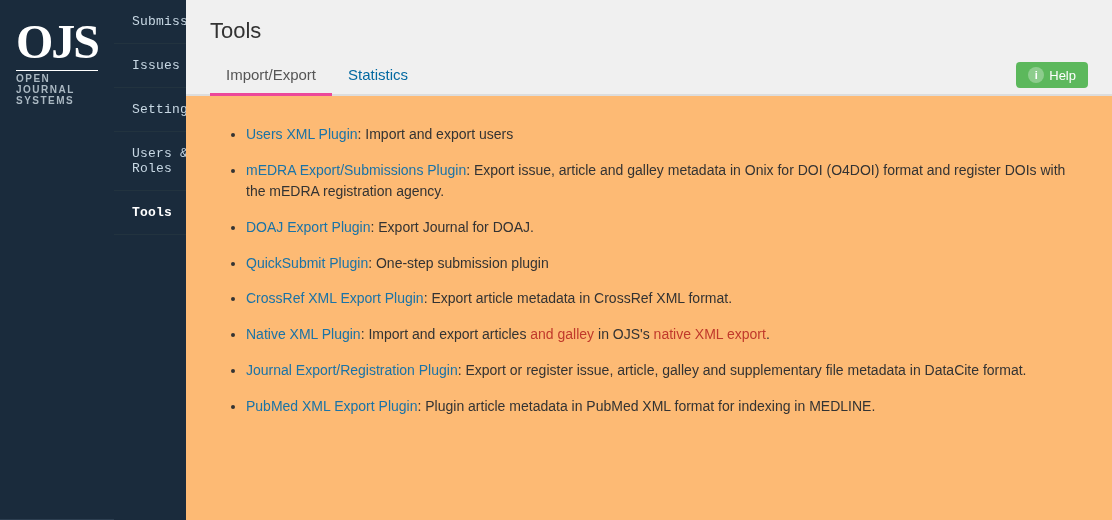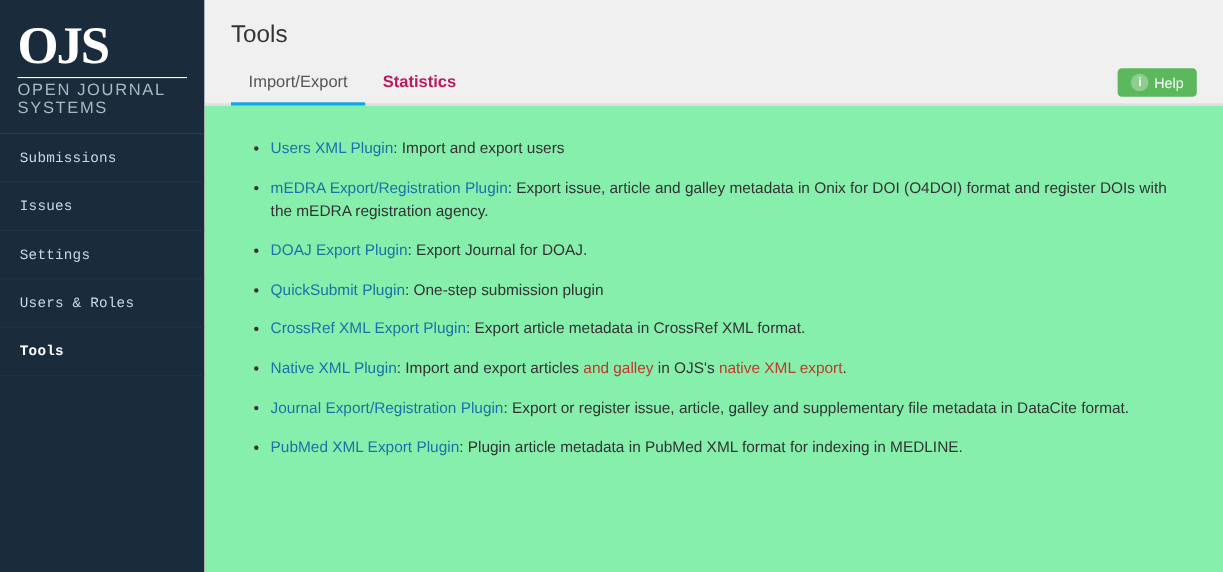--- a/index.html
+++ b/index.html
@@ -4,42 +4,43 @@
   <style>
     * { margin: 0; padding: 0; box-sizing: border-box; }
     body { font-family: Arial, sans-serif; font-size: 14px; display: flex; height: 520px; overflow: hidden; background: #f0f0f0; }
 
     
     #sidebar {
       width: 186px;
       background: #1a2b3c;
       color: #fff;
       display: flex;
-      flex-direction: column;
+      flex-direction: row;
       flex-shrink: 0;
       height: 100%;
     }
     #logo-area {
       padding: 18px 16px 14px 16px;
       border-bottom: 1px solid #2c3e50;
     }
     .logo-ojs {
       font-size: 48px;
       font-weight: 900;
       color: #fff;
       line-height: 1;
       letter-spacing: -2px;
       font-family: Georgia, serif;
     }
     .logo-sub {
-      font-size: 15px;
+      font-size: 10px;
       color: #aab8c2;
       letter-spacing: 1.5px;
       margin-top: 2px;
       text-transform: uppercase;
+      font-weight: bold;
     }
     .logo-line {
       width: 100%;
       height: 1px;
       background: #fff;
       margin: 4px 0 2px 0;
     }
     .nav-item {
       padding: 14px 18px;
       color: #c8d8e4;
@@ -86,27 +87,27 @@
       padding: 10px 16px;
       font-size: 15px;
       cursor: pointer;
       color: #555;
       border-bottom: 3px solid transparent;
       margin-bottom: -2px;
       text-decoration: none;
     }
     .tab.active {
       color: #555;
-      border-bottom: 3px solid #0ea5e9;
+      border-bottom: 3px solid #ec4899;
       font-weight: 500;
       text-align: center;
     }
     .tab.stat-tab {
-      color: #be185d;
-      font-weight: 700;
+      color: #0369a1;
+      font-weight: 400;
     }
     .help-btn {
       position: absolute;
       right: 24px;
       top: 6px;
       background: #5cb85c;
       color: #fff;
       border: none;
       border-radius: 4px;
       padding: 5px 12px;
@@ -123,21 +124,21 @@
       border-radius: 50%;
       display: inline-flex;
       align-items: center;
       justify-content: center;
       font-size: 11px;
       font-weight: 700;
     }
 
     
     #content {
-      background: #86efac;
+      background: #fdba74;
       flex: 1;
       padding: 28px 40px 20px 40px;
       overflow-y: auto;
     }
     .plugin-list {
       list-style: disc;
       padding-left: 20px;
     }
     .plugin-list li {
       margin-bottom: 14px;
@@ -181,21 +182,21 @@
     <div class="tab stat-tab">Statistics</div>
     <button class="help-btn">
       <span class="help-icon-circle">i</span>
       <span>Help</span>
     </button>
   </div>
 
   <div id="content">
     <ul class="plugin-list" id="plugin-list">
     <li><a href="#" class="plugin-link">Users XML Plugin</a><span>: Import and export users</span></li>
-        <li><a href="#" class="plugin-link">mEDRA Export/Registration Plugin</a><span>: Export issue, article and galley metadata in Onix for DOI (O4DOI) format and register DOIs with the mEDRA registration agency.</span></li>
+        <li><a href="#" class="plugin-link">mEDRA Export/Submissions Plugin</a><span>: Export issue, article and galley metadata in Onix for DOI (O4DOI) format and register DOIs with the mEDRA registration agency.</span></li>
         <li><a href="#" class="plugin-link">DOAJ Export Plugin</a><span>: Export Journal for DOAJ.</span></li>
         <li><a href="#" class="plugin-link">QuickSubmit Plugin</a><span>: One-step submission plugin</span></li>
         <li><a href="#" class="plugin-link">CrossRef XML Export Plugin</a><span>: Export article metadata in CrossRef XML format.</span></li>
         <li><a href="#" class="plugin-link">Native XML Plugin</a><span>: Import and export articles </span><span class="highlight-text">and galley</span><span> in OJS's </span><span class="highlight-text">native XML export</span><span>.</span></li>
         <li><a href="#" class="plugin-link">Journal Export/Registration Plugin</a><span>: Export or register issue, article, galley and supplementary file metadata in DataCite format.</span></li>
         <li><a href="#" class="plugin-link">PubMed XML Export Plugin</a><span>: Plugin article metadata in PubMed XML format for indexing in MEDLINE.</span></li>
       </ul>
   </div>
 </div>
 

